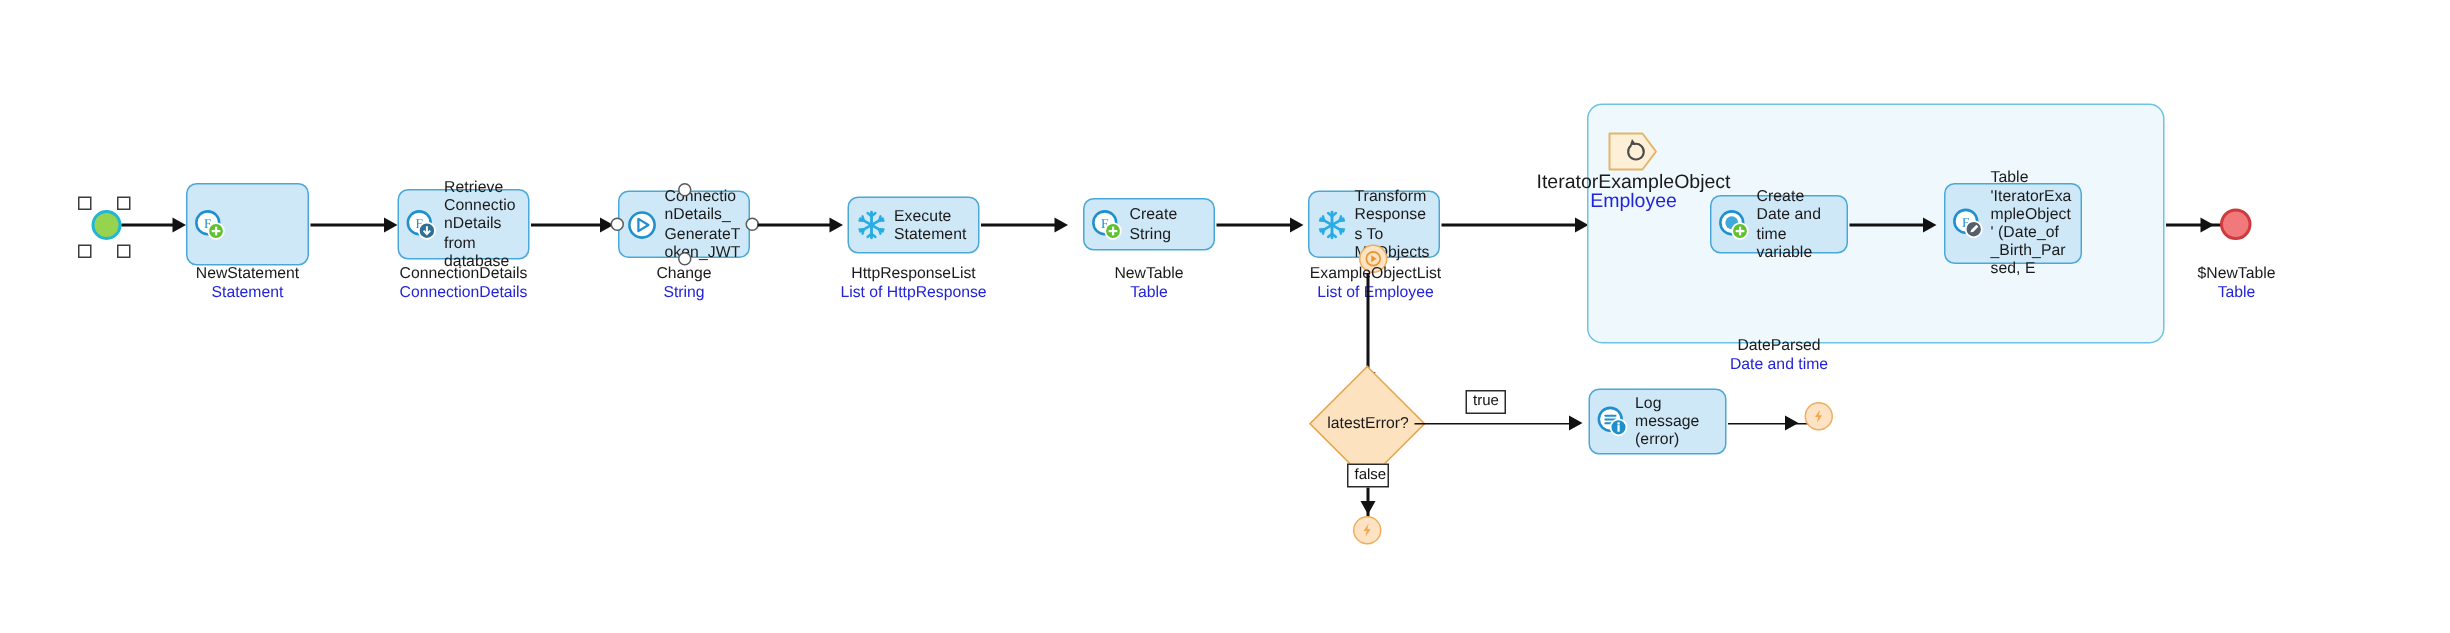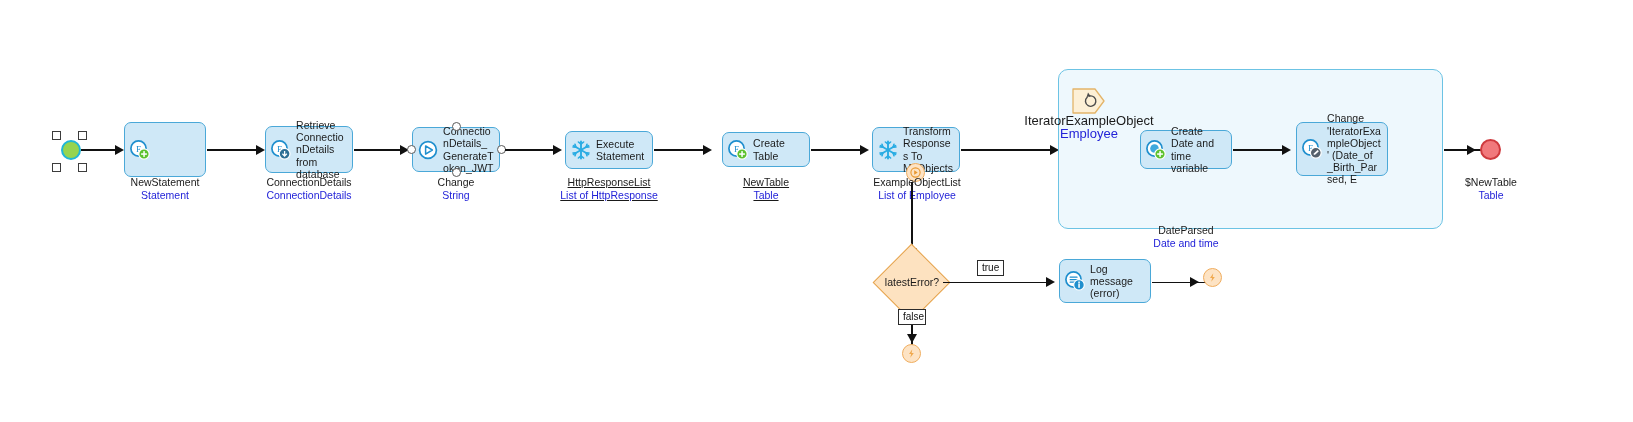--- a/index.html
+++ b/index.html
@@ -254,41 +254,41 @@
             <line x1="16.1" y1="13.8" x2="17.0" y2="16.8"></line>
           <line x1="5.9" y1="13.8" x2="3.0" y2="14.0"></line>
             <line x1="5.9" y1="13.8" x2="5.0" y2="16.8"></line>
           <line x1="16.1" y1="8.2" x2="19.0" y2="8.0"></line>
             <line x1="16.1" y1="8.2" x2="17.0" y2="5.2"></line>
         </g>
       </svg>
     </span>
     <span class="txt">Execute Statement</span>
   </div>
-  <div class="cap" style="left:545px;top:176px;width:128px;text-decoration:underline;">
+  <div class="cap" style="left:545px;top:176px;width:128px;">
     <span>HttpResponseList</span>
     <span class="type">List of HttpResponse</span>
   </div>
 
   <div class="conn h" style="left:654px;top:149.2px;width:54px;"></div>
   <div class="arrowR" style="left:703px;top:145px;"></div>
 
   <div class="act" style="left:722px;top:132px;width:88px;height:35px;">
     <span class="ico">
       <svg width="22" height="22" viewBox="0 0 22 22">
         <circle cx="9.5" cy="9.5" r="7.6" fill="#ffffff" stroke="#1f8fce" stroke-width="1.7"></circle>
         <text x="9.5" y="13" font-size="9" font-family="Liberation Serif, serif" fill="#1f8fce" text-anchor="middle">F</text>
         <circle cx="15" cy="15" r="5.2" fill="#5ec22e" stroke="#ffffff" stroke-width="1.2"></circle>
         <rect x="14.3" y="12.1" width="1.5" height="5.8" fill="#ffffff"></rect>
         <rect x="12.1" y="14.3" width="5.8" height="1.5" fill="#ffffff"></rect>
       </svg>
     </span>
-    <span class="txt">Create Table</span>
-  </div>
-  <div class="cap" style="left:705px;top:176px;width:122px;text-decoration:underline;">
+    <span class="txt">Create String</span>
+  </div>
+  <div class="cap" style="left:705px;top:176px;width:122px;">
     <span>NewTable</span>
     <span class="type">Table</span>
   </div>
 
   <div class="conn h" style="left:811px;top:149.2px;width:55px;"></div>
   <div class="arrowR" style="left:860px;top:145px;"></div>
 
   <div class="act" style="left:872px;top:127px;width:88px;height:45px;">
     <span class="ico">
       <svg width="22" height="22" viewBox="0 0 22 22">
@@ -369,21 +369,21 @@
 
   <div class="act" style="left:1296px;top:122px;width:92px;height:54px;">
     <span class="ico">
       <svg width="22" height="22" viewBox="0 0 22 22">
         <circle cx="9.5" cy="9.5" r="7.6" fill="#ffffff" stroke="#1f8fce" stroke-width="1.7"></circle>
         <text x="9.5" y="13" font-size="9" font-family="Liberation Serif, serif" fill="#1f8fce" text-anchor="middle">F</text>
         <circle cx="14.8" cy="14.8" r="5.4" fill="#55606b" stroke="#ffffff" stroke-width="1.2"></circle>
         <path d="M12.6 16.9 L13.1 15.3 L16.6 11.9 L17.9 13.2 L14.4 16.6 Z" fill="#ffffff"></path>
       </svg>
     </span>
-    <span class="txt">Change 'IteratorExampleObject' (Date_of _Birth_Parsed, E</span>
+    <span class="txt">Table 'IteratorExampleObject' (Date_of _Birth_Parsed, E</span>
   </div>
 
   <div class="conn h" style="left:1444px;top:149.2px;width:46px;"></div>
   <div class="arrowR" style="left:1467px;top:145px;"></div>
 
   <div class="enddot" style="left:1480px;top:139px;"></div>
   <div class="cap" style="left:1432px;top:176px;width:118px;">
     <span>$NewTable</span>
     <span class="type">Table</span>
   </div>

